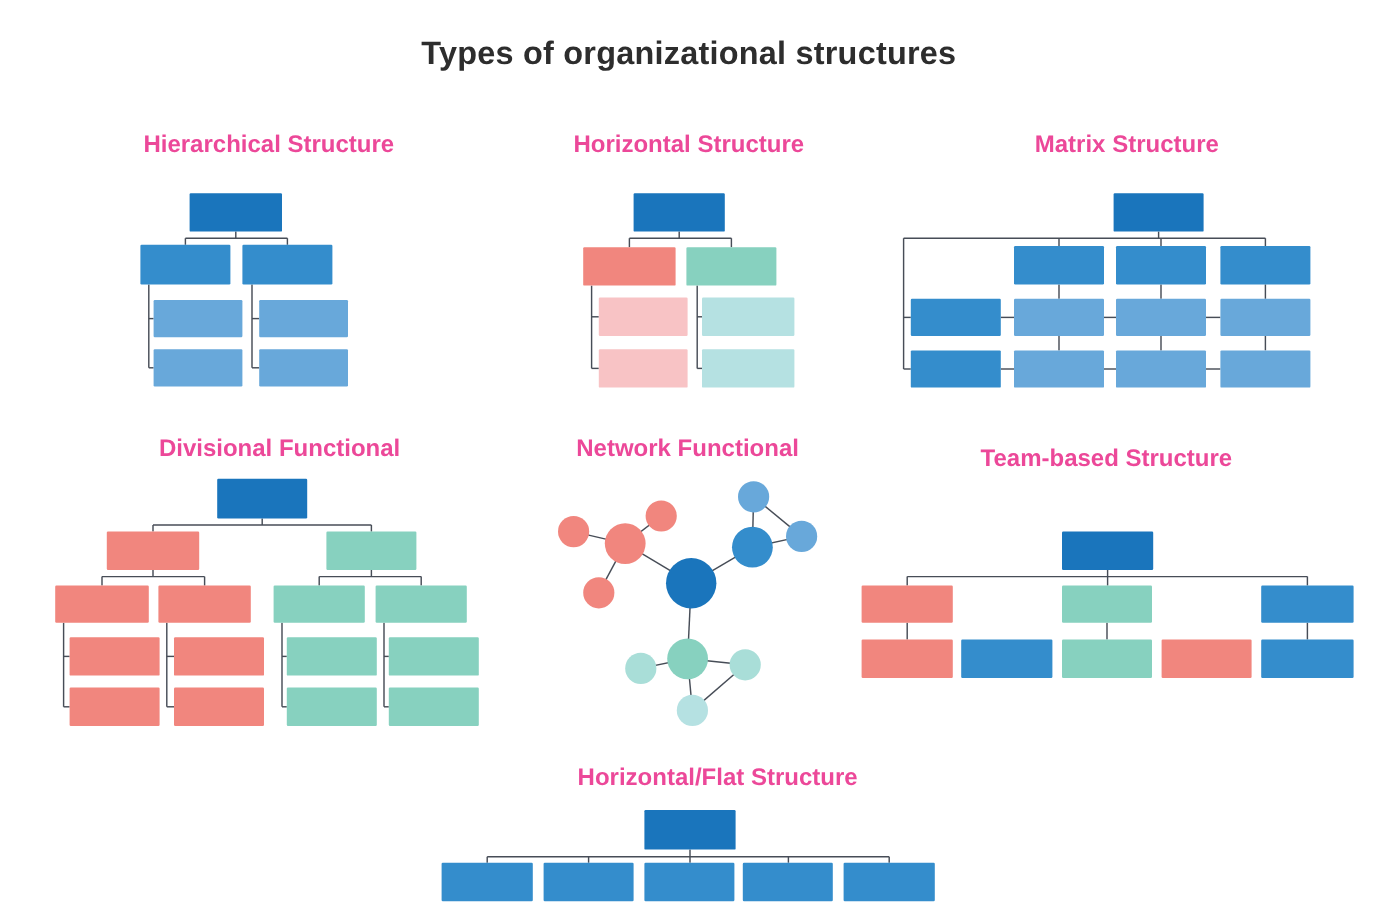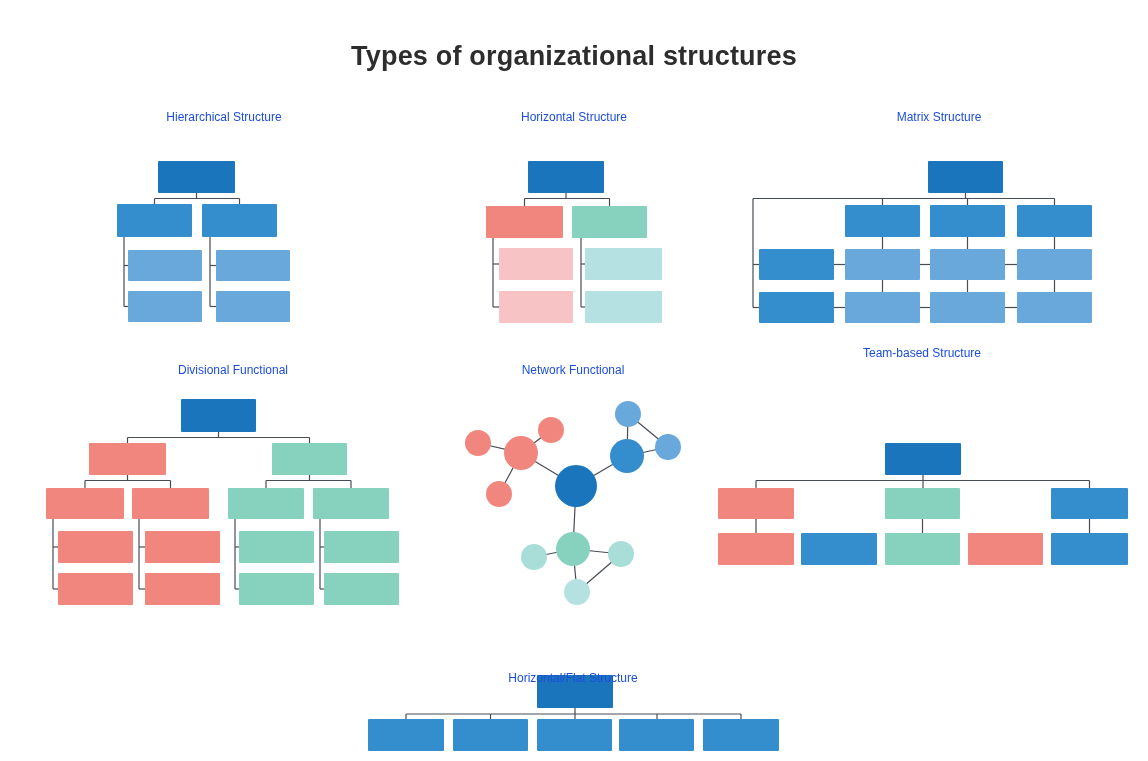--- a/index.html
+++ b/index.html
@@ -5,36 +5,36 @@
   html,body{margin:0;padding:0;background:#ffffff;}
   .page{
     position:relative;
     width:1148px;height:761px;
     background:#ffffff;
     overflow:hidden;
     font-family:"Liberation Sans","DejaVu Sans",sans-serif;
   }
   #diagram-svg{position:absolute;left:0;top:0;}
   .main-title{
-    position:absolute;left:574px;top:41px;margin:0;
+    position:absolute;left:574px;top:29px;margin:0;
     transform:translateX(-50%);
     font-size:27px;font-weight:600;color:#2d2d2d;
     white-space:nowrap;letter-spacing:0.2px;
   }
   .dg-title{
     position:absolute;transform:translateX(-50%);
-    font-size:12px;font-weight:400;color:#1d4ed8;white-space:nowrap;
+    font-size:20px;font-weight:700;color:#ec4899;white-space:nowrap;
   }
   .t-hier{left:224px;top:110px;}
   .t-func{left:574px;top:110px;}
   .t-matrix{left:939px;top:110px;}
   .t-div{left:233px;top:363px;}
   .t-net{left:573px;top:363px;}
-  .t-team{left:922px;top:346px;}
-  .t-horiz{left:573px;top:637px;margin-top:34px;}
+  .t-team{left:922px;top:371px;}
+  .t-horiz{left:598px;top:637px;}
 </style>
 </head>
 <body>
 
 <div class="page">
   <svg id="diagram-svg" width="1148" height="761" viewBox="0 0 1148 761">
       <line x1="196.5" y1="193" x2="196.5" y2="198.5" stroke="#474d57" stroke-width="1.2"></line>
       <line x1="154.5" y1="198.5" x2="239.5" y2="198.5" stroke="#474d57" stroke-width="1.2"></line>
       <line x1="154.5" y1="198.5" x2="154.5" y2="204" stroke="#474d57" stroke-width="1.2"></line>
       <line x1="239.5" y1="198.5" x2="239.5" y2="204" stroke="#474d57" stroke-width="1.2"></line>

